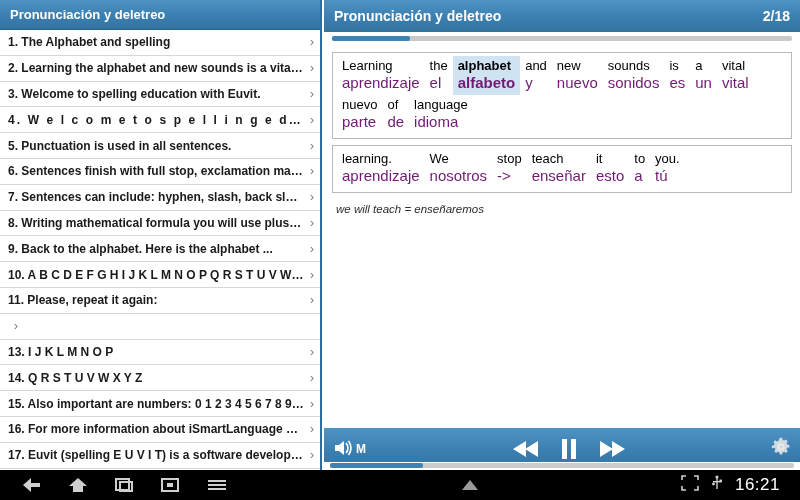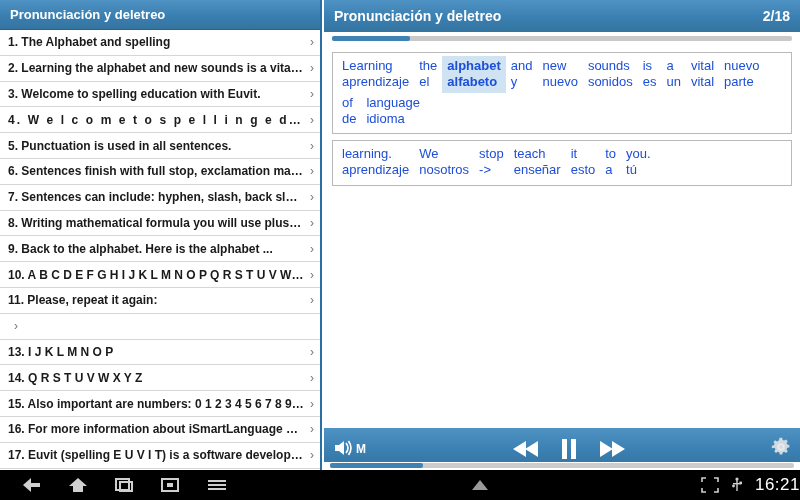--- a/index.html
+++ b/index.html
@@ -97,22 +97,22 @@
     padding: 3px 4px 4px 4px;
     display: flex;
     flex-wrap: wrap;
     align-items: flex-start;
   }
   .wpair {
     display: flex; flex-direction: column;
     padding: 2px 5px 2px 5px;
     line-height: 1.25;
   }
-  .wpair .top { font-size: 13px; color: #1d4ed8; }
-  .wpair .bot { font-size: 13px; color: #1d4ed8; }
+  .wpair .top { font-size: 13px; color: #000000; }
+  .wpair .bot { font-size: 15px; color: #701a75; }
   .wpair.sel { background: #cfe3f3; font-weight: bold; }
 
   .note {
     margin: 10px 0 0 12px;
     font-size: 11.5px;
     font-style: italic;
     color: #2b2b2b;
   }
 
   
@@ -163,22 +163,22 @@
     width: 800px; height: 30px;
     background: #000000;
     display: flex; align-items: center;
   }
   .nav-left {
     display: flex; align-items: center; gap: 26px;
     padding-left: 22px; width: 260px;
   }
   .nav-mid { flex: 1 1 auto; display: flex; justify-content: center; }
   .nav-right {
-    display: flex; align-items: center; gap: 12px;
-    padding-right: 0;
+    display: flex; gap: 12px;
+    padding-right: 20px;
   }
   .clock { color: #ffffff; font-size: 17px; letter-spacing: 0.5px; }
   .sysicon { color: #b9b9b9; }
   .sysbar svg { display: block; }
 </style>
 </head>
 <body>
 
 <div id="app">
 
@@ -343,20 +343,21 @@
         <div class="wpair">
           <span class="top">to</span>
           <span class="bot">a</span>
         </div>
         <div class="wpair">
           <span class="top">you.</span>
           <span class="bot">tú</span>
         </div>
       </div>
 
+    <div class="note">we will teach = enseñaremos</div>
   </div>
 
   <div class="player">
     <div class="spk">
       <span>
         <svg width="22" height="20" viewBox="0 0 22 20">
           <polygon points="3,7 7,7 12,3 12,17 7,13 3,13" fill="#ffffff"></polygon>
           <path d="M14 5 Q18 10 14 15" stroke="#ffffff" stroke-width="1.6" fill="none"></path>
           <path d="M16.5 3 Q21.5 10 16.5 17" stroke="#ffffff" stroke-width="1.6" fill="none"></path>
         </svg>

